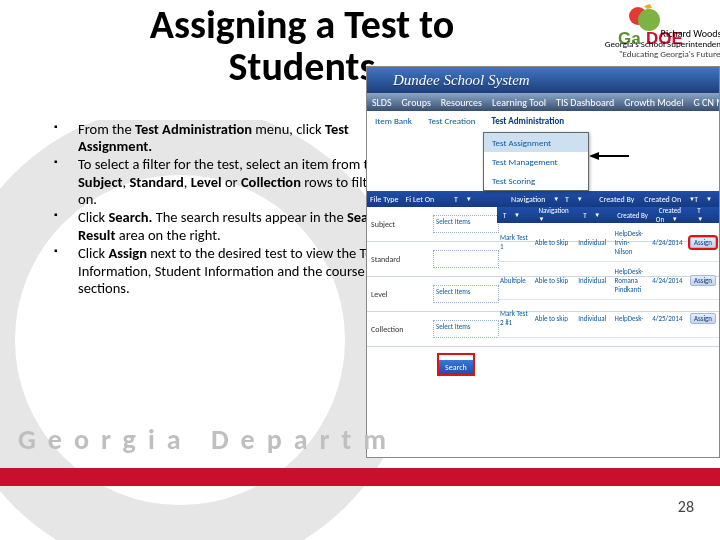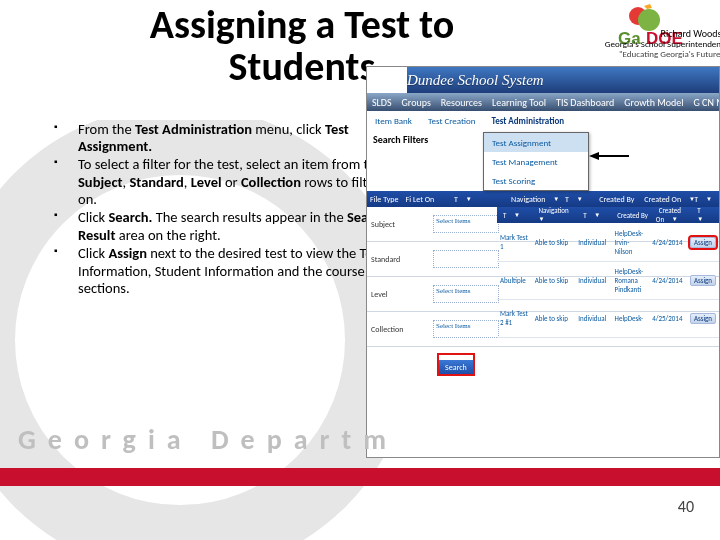--- a/index.html
+++ b/index.html
@@ -11,39 +11,39 @@
   .title{position:absolute;left:72px;top:4px;font-size:40px;font-weight:700;color:#000;text-align:center;line-height:1.05;width:460px;}
   .credit{position:absolute;right:-4px;top:28px;font-size:10px;text-align:right;line-height:1.1;}
   .credit .l1{font-size:10px;}
   .credit .l2{font-size:9px;}
   .credit .l3{font-size:9px;color:#444;}
   .logo{position:absolute;right:30px;top:2px;}
   .bullets{position:absolute;left:14px;top:106px;width:342px;font-size:14.5px;line-height:1.2;}
   .bullets li{margin:0 0 1px 0;list-style:none;position:relative;padding-left:24px;}
   .bullets li:before{content:"\25AA";position:absolute;left:0;top:0;color:#000;font-size:10px;}
   .shot{position:absolute;left:366px;top:66px;width:352px;height:390px;border:1px solid #888;background:#fff;overflow:hidden;}
-  .shot .header{height:26px;background:linear-gradient(#3f77c2,#1e3e7a);color:#fff;font-style:italic;font-family:Georgia,serif;font-size:15px;line-height:26px;padding-left:0;text-shadow:0 1px 1px rgba(0,0,0,0.4);margin-left:40px;}
+  .shot .header{height:26px;background:linear-gradient(#3f77c2,#1e3e7a);color:#fff;font-style:italic;font-family:Georgia,serif;font-size:15px;line-height:26px;padding-left:26px;text-shadow:0 1px 1px rgba(0,0,0,0.4);}
   .toptabs{height:18px;background:linear-gradient(#8aa7c8,#374e70);color:#fff;font-size:10px;display:flex;align-items:center;}
   .toptabs span{padding:0 5px;white-space:nowrap;}
   .subtabs{height:18px;background:#fff;font-size:9px;display:flex;align-items:center;color:#0b5aa0;text-align:right;}
   .subtabs span{padding:0 8px;white-space:nowrap;}
   .subtabs .active{color:#0b3a7a;font-weight:600;}
   .filters-label{font-size:10px;padding:4px 6px 2px 6px;color:#000;font-weight:600;}
   .dropdown-menu{position:absolute;left:116px;top:65px;width:104px;background:#fff;border:1px solid #666;box-shadow:1px 1px 3px rgba(0,0,0,0.3);font-size:9px;z-index:5;}
   .dropdown-menu div{padding:4px 8px;color:#0b5aa0;}
   .dropdown-menu .sel{background:#cde0f2;}
   .arrow{position:absolute;left:222px;top:84px;}
   .tablewrap{position:absolute;left:0;top:124px;right:0;}
   .colhead{height:16px;background:linear-gradient(#1f4ea8,#153a85);display:flex;color:#fff;font-size:8px;align-items:center;}
   .colhead span{padding:0 3px;white-space:nowrap;}
   .c1{width:36px;}.c2{width:48px;}.c3{width:62px;}.c4{width:48px;}.c5{width:38px;}.c6{width:44px;}.c7{width:44px;}.c8{width:30px;}
   .tri{font-size:6px;vertical-align:1px;}
   .filterrow{display:flex;height:34px;align-items:center;border-bottom:1px solid #cfd7e3;}
   .filterrow .lbl{width:38px;font-size:8px;padding-left:4px;color:#333;}
-  .filterrow .box{width:60px;height:14px;border:1px dotted #9aaed0;margin-left:24px;font-size:7px;color:#0b5aa0;padding:1px 2px;overflow:hidden;font-family:Liberation Serif, serif;}
+  .filterrow .box{width:60px;height:14px;border:1px dotted #9aaed0;margin-left:24px;font-size:7px;color:#0b5aa0;padding:1px 2px;overflow:hidden;}
   .searchbtn{display:inline-block;margin:6px 0 0 70px;border:2px solid #e31212;padding:0;}
   .searchbtn span{display:inline-block;background:linear-gradient(#3a78d6,#1f4ea8);color:#fff;font-size:8px;padding:2px 6px;text-align:center;}
   .resulthead{position:absolute;left:130px;top:140px;height:16px;right:0;background:linear-gradient(#1f4ea8,#153a85);display:flex;color:#fff;font-size:7px;align-items:center;}
   .resulthead span{padding:0 3px;}
   .resultrow{position:absolute;left:130px;right:0;display:flex;font-size:7px;color:#0b5aa0;align-items:center;height:38px;border-bottom:1px solid #dfe5ef;}
   .resultrow span{padding:0 3px;}
   .r1{top:156px;}.r2{top:194px;}.r3{top:232px;}
   .rc1{width:38px;}.rc2{width:50px;}.rc3{width:40px;}.rc4{width:42px;}.rc5{width:42px;}.rc6{width:28px;}
   .assign{display:inline-block;border:1px solid #a6b8dc;background:linear-gradient(#e4edf9,#c3d3ec);color:#0b3a7a;font-size:7px;padding:1px 3px;border-radius:2px;}
   .assign.hl{outline:2px solid #e31212;}
@@ -90,21 +90,20 @@
       <span>Growth Model</span>
       <span>G CN MVC</span>
       <span>CCPM</span>
       <span>Logout</span>
     </div>
     <div class="subtabs">
       <span>Item Bank</span>
       <span>Test Creation</span>
       <span class="active">Test Administration</span>
     </div>
-    <div class="filters-label">Search Filters</div>
 
     <div class="dropdown-menu">
       <div class="sel">Test Assignment</div>
       <div>Test Management</div>
       <div>Test Scoring</div>
     </div>
     <svg class="arrow" width="40" height="10">
       <line x1="40" y1="5" x2="6" y2="5" stroke="#000" stroke-width="2"></line>
       <polygon points="0,5 10,1 10,9" fill="#000"></polygon>
     </svg>
@@ -168,14 +167,14 @@
       <span class="rc2">Able to skip</span>
       <span class="rc3">Individual</span>
       <span class="rc4">HelpDesk-</span>
       <span class="rc5">4/25/2014</span>
       <span class="rc6"><span class="assign">Assign</span></span>
     </div>
   </div>
 
   <div class="bottom-text">Georgia Departm</div>
   <div class="red-bar"></div>
-  <div class="page-num">40</div>
+  <div class="page-num">28</div>
 </div>
 
 </body></html>

